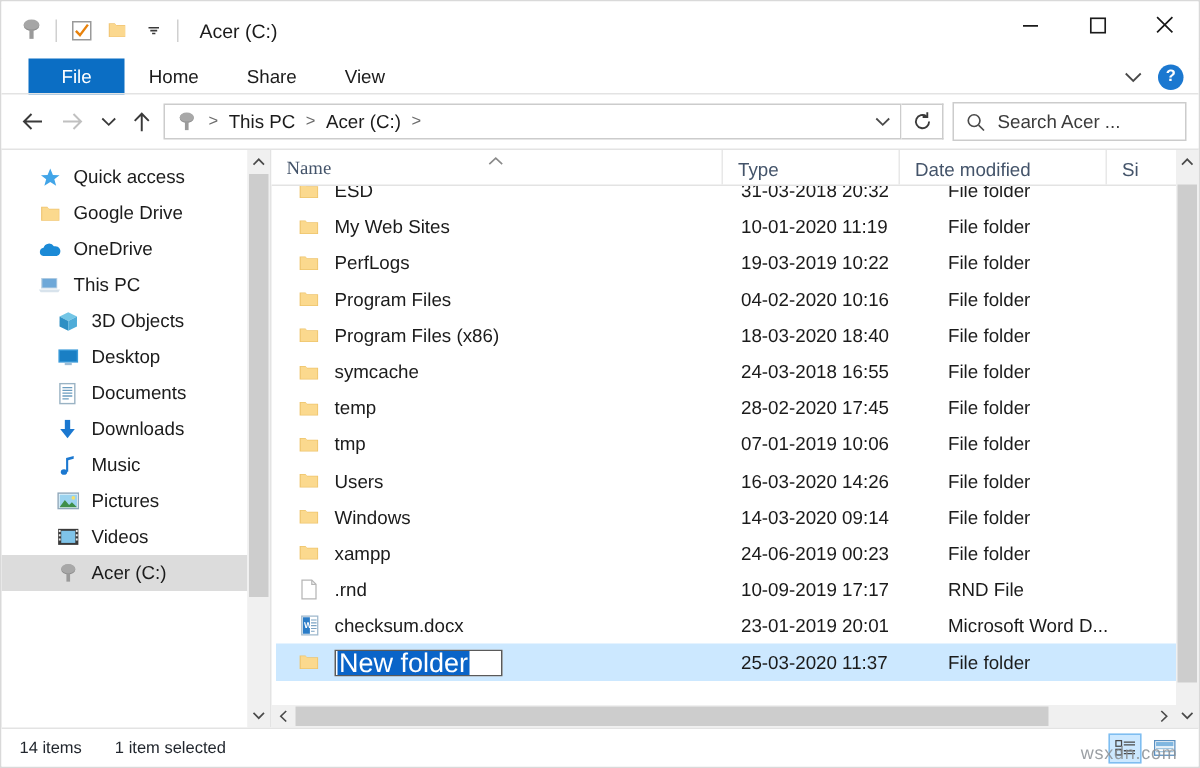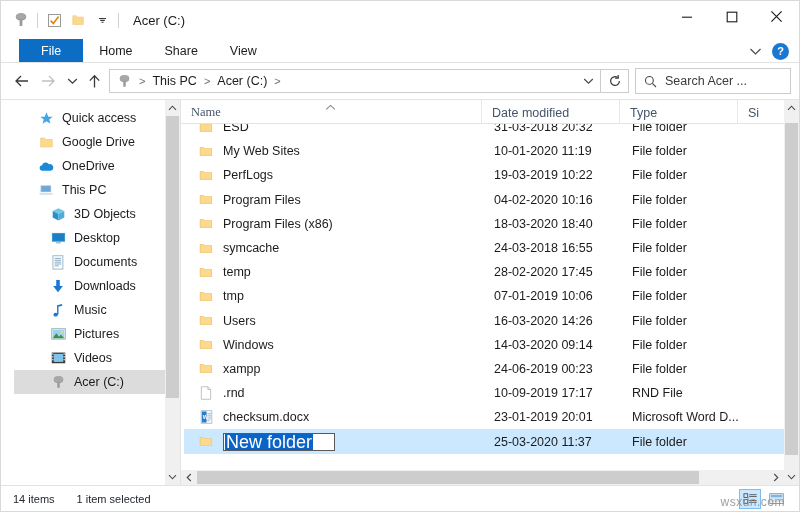--- a/index.html
+++ b/index.html
@@ -63,21 +63,21 @@
                background:#fff; display:flex; align-items:center;
                padding: 12px 6px; margin-left: 6px; gap:7px; flex:0 0 156px; }
   .search-ph { font-size:12.5px; color:#3b3b3b; white-space:nowrap;
                overflow:hidden; }
 
   
   .body { flex:1; display:flex; min-height:0; border-top:1px solid #e3e3e3; }
 
   
   .sidebar-wrap { width: 180px; display:flex; flex: 0 0 180px;
-                  border-right:1px solid #e3e3e3; position:relative;padding-left:13px; }
+                  border-right:1px solid #e3e3e3; position:relative; }
   .sidebar { flex:1; overflow:hidden; padding-top: 6px; }
   .navitem { height: 24px; display:flex; align-items:center; gap:8px;
              padding-left: 24px; font-size:12.5px; color:#1b1b1b;
              white-space:nowrap; }
   .navitem.indent { padding-left: 36px; }
   .navitem.selected { background:#dcdcdc; }
   .navicon { width:16px; height:16px; display:flex; align-items:center;
              justify-content:center; flex:0 0 16px; }
 
   
@@ -437,25 +437,25 @@
 
       <div class="list-head">
         <div class="col col-name">
           <span>Name</span>
           <span class="sortmark">
             <svg width="11" height="7" viewBox="0 0 11 7">
                 <path d="M1.2 5.4 L5.5 1.4 L9.8 5.4" stroke="#8a8a8a" stroke-width="1.1" fill="none"></path>
               </svg>
           </span>
         </div>
+        <div class="col col-type">
+          <span>Type</span>
+        </div>
         <div class="col col-date">
           <span>Date modified</span>
-        </div>
-        <div class="col col-type">
-          <span>Type</span>
         </div>
         <div class="col col-size">
           <span>Si</span>
         </div>
       </div>
 
       <div class="rows-clip">
         <div class="rows">
 
           <div class="row">

